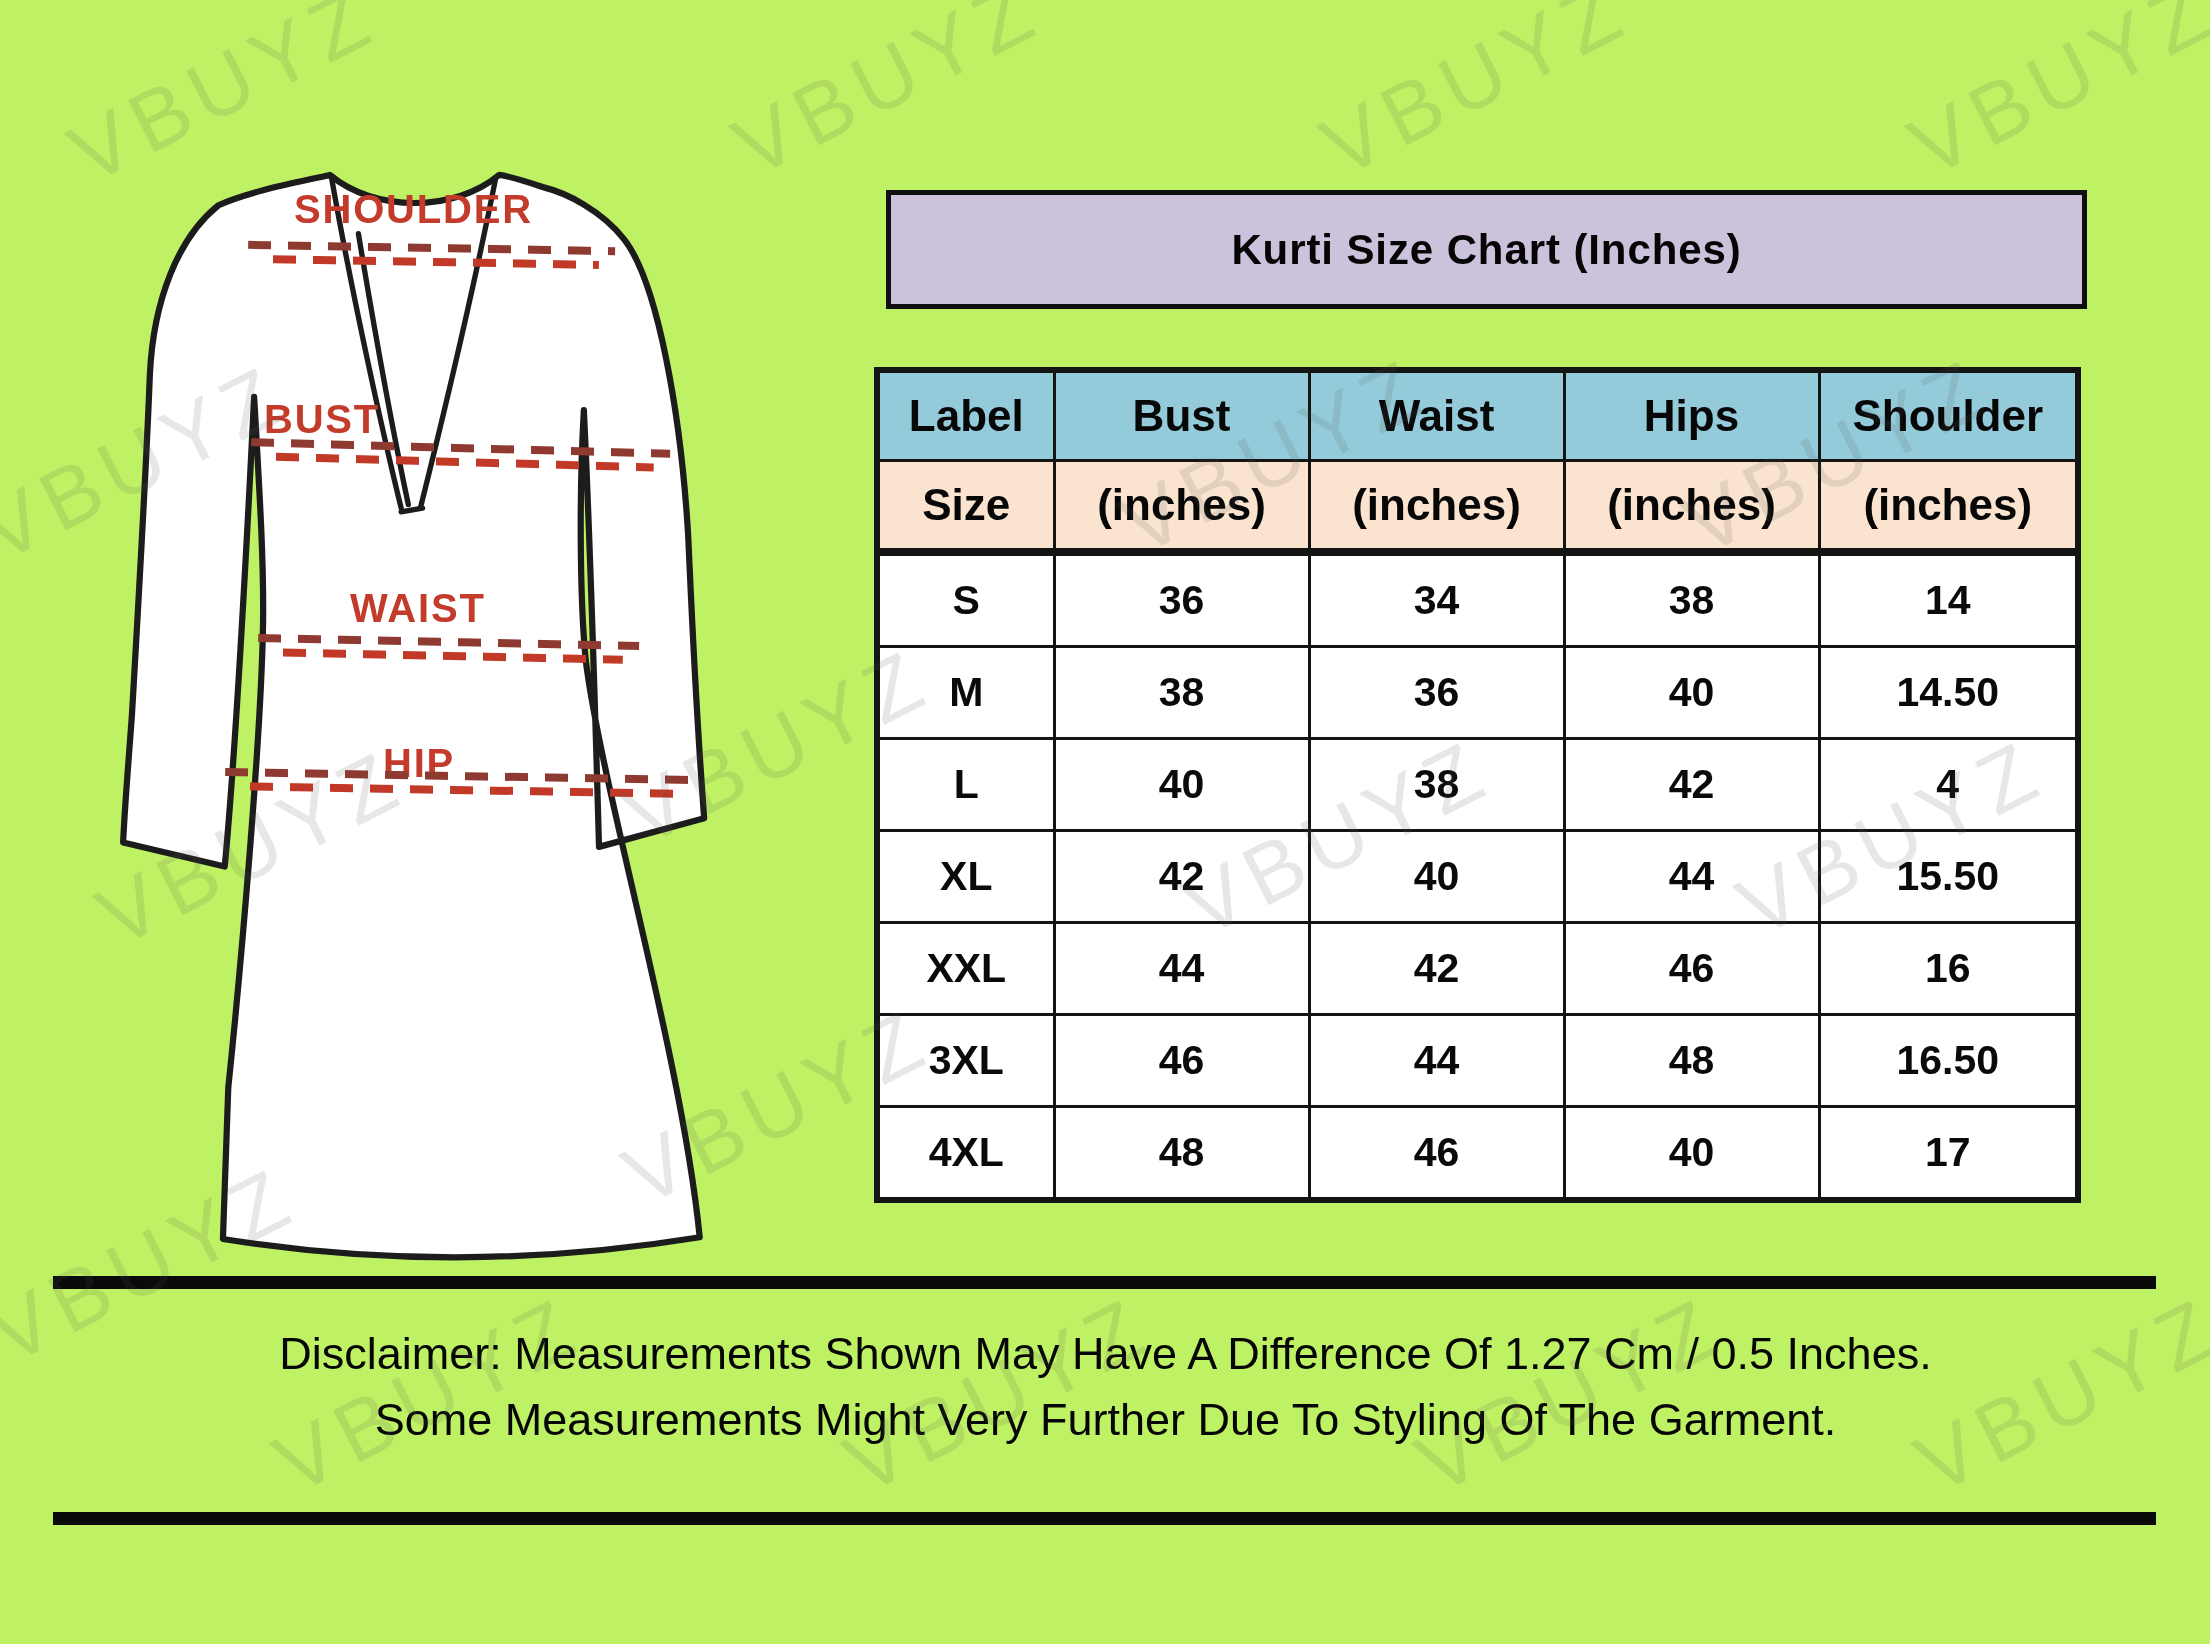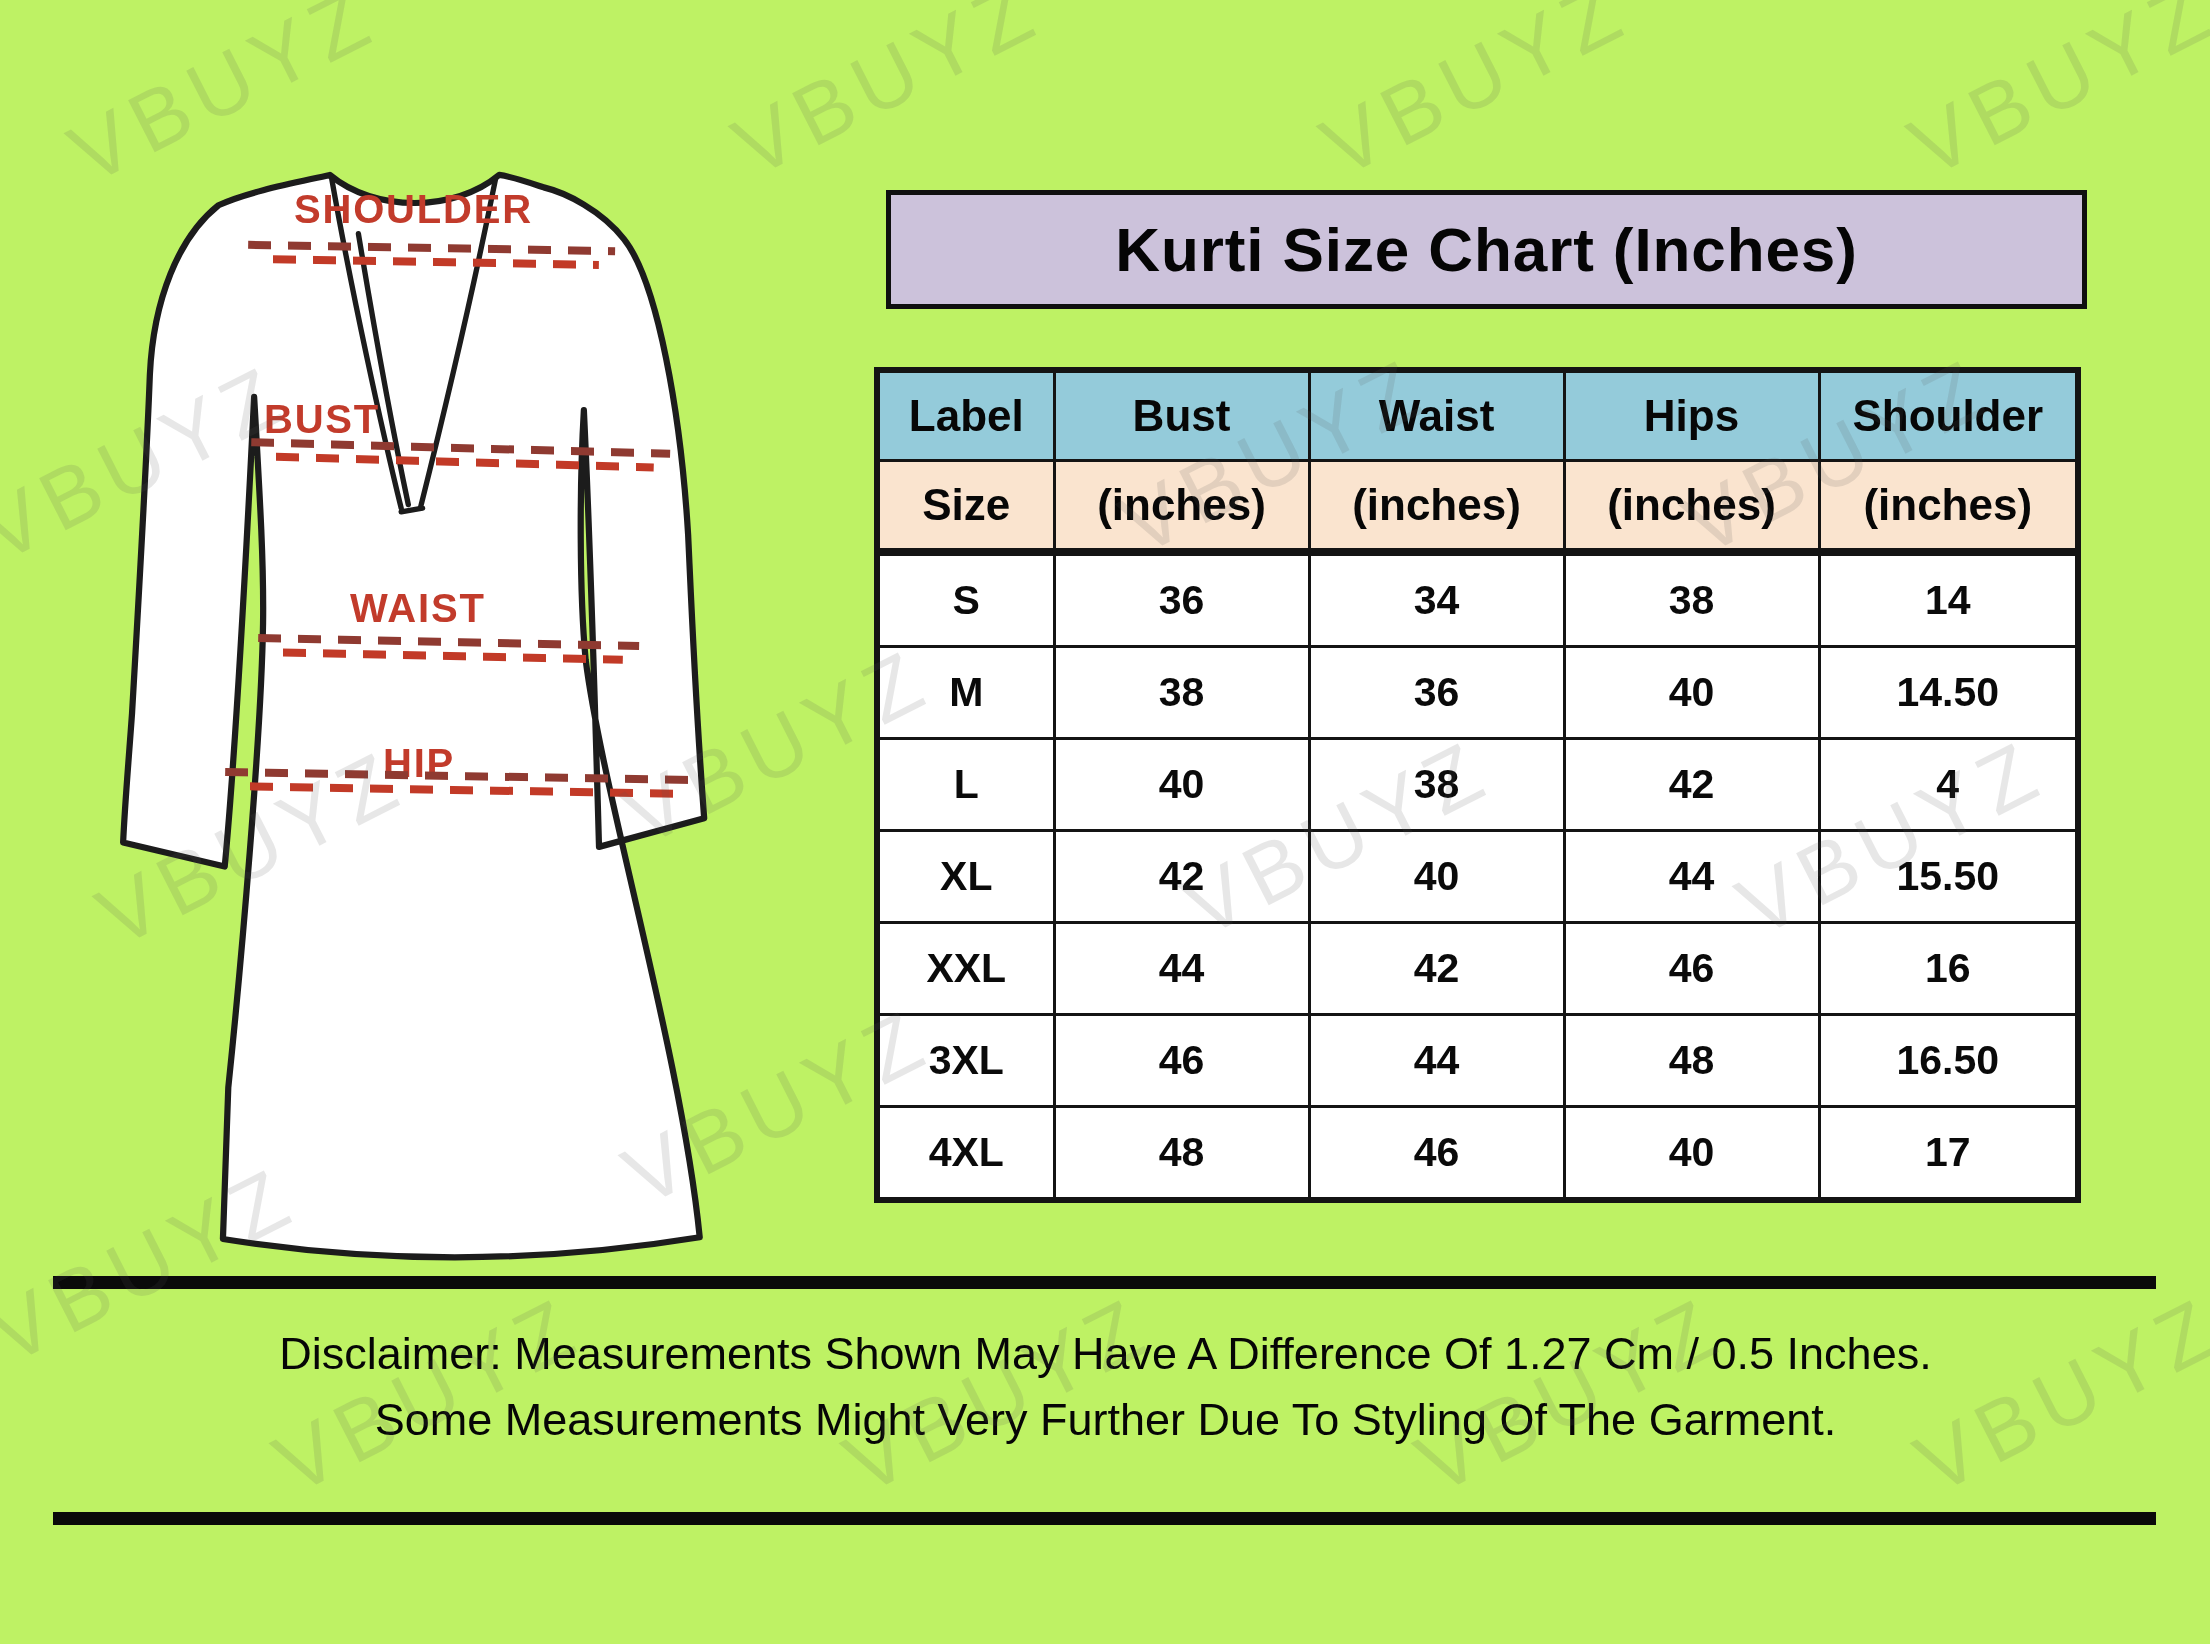--- a/index.html
+++ b/index.html
@@ -49,21 +49,21 @@
   }
   
   .title-box{
     position:absolute;left:886px;top:190px;width:1201px;height:119px;
     background:var(--title-bg);
     border:5.3px solid #0f0f0f;
     box-sizing:border-box;
     display:flex;align-items:center;justify-content:center;
     z-index:2;
   }
-  .title-box span{font-size:62px;font-weight:700;letter-spacing:0.9px;color:#050505;}
+  .title-box span{font-size:42px;font-weight:700;letter-spacing:0.9px;color:#050505;}
   
   table.size-table{
     position:absolute;left:874px;top:367px;width:1201px;
     border-collapse:collapse;table-layout:fixed;
     z-index:2;
     border:6.2px solid var(--border);
   }
   .size-table th,.size-table td{
     border:3.6px solid var(--border);
     text-align:center;vertical-align:middle;

